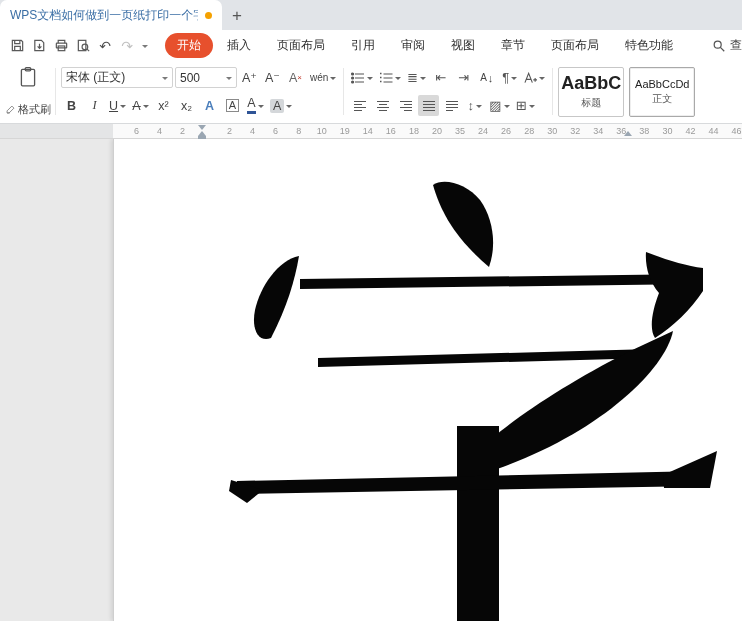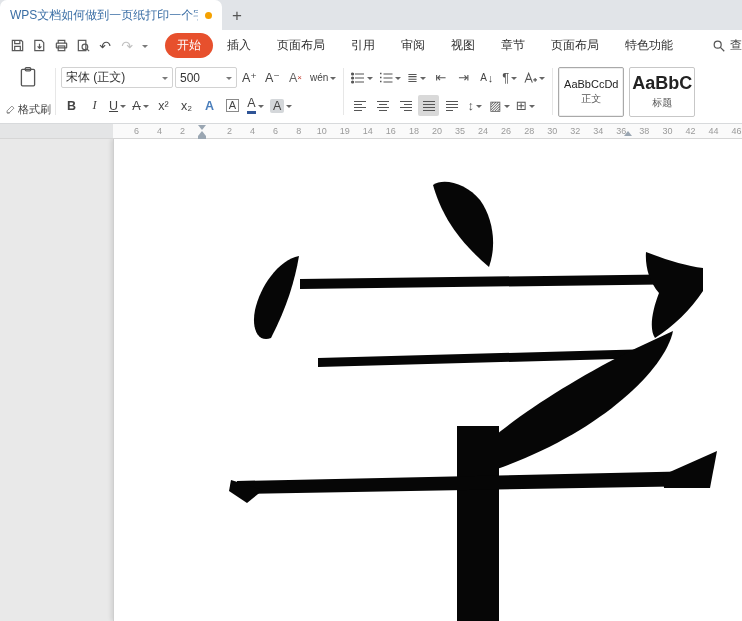--- a/index.html
+++ b/index.html
@@ -281,27 +281,27 @@
         </button>
         <button class="btn dd small-ic">↕</button>
         <button class="btn dd small-ic">▨</button>
         <button class="btn dd small-ic">⊞</button>
       </div>
     </div>
 
     <div class="vdiv"></div>
 
     <div class="styles">
+      <div class="stylebox">
+        <span class="sb-prev big">AaBbC</span>
+        <span class="sb-label">标题</span>
+      </div>
       <div class="stylebox active">
         <span class="sb-prev">AaBbCcDd</span>
         <span class="sb-label">正文</span>
-      </div>
-      <div class="stylebox">
-        <span class="sb-prev big">AaBbC</span>
-        <span class="sb-label">标题</span>
       </div>
     </div>
   </div>
 
   <div class="ruler">
     <div class="ruler-gray"></div>
     <div class="lnums">
 
     <span>6</span>
         <span>4</span>

